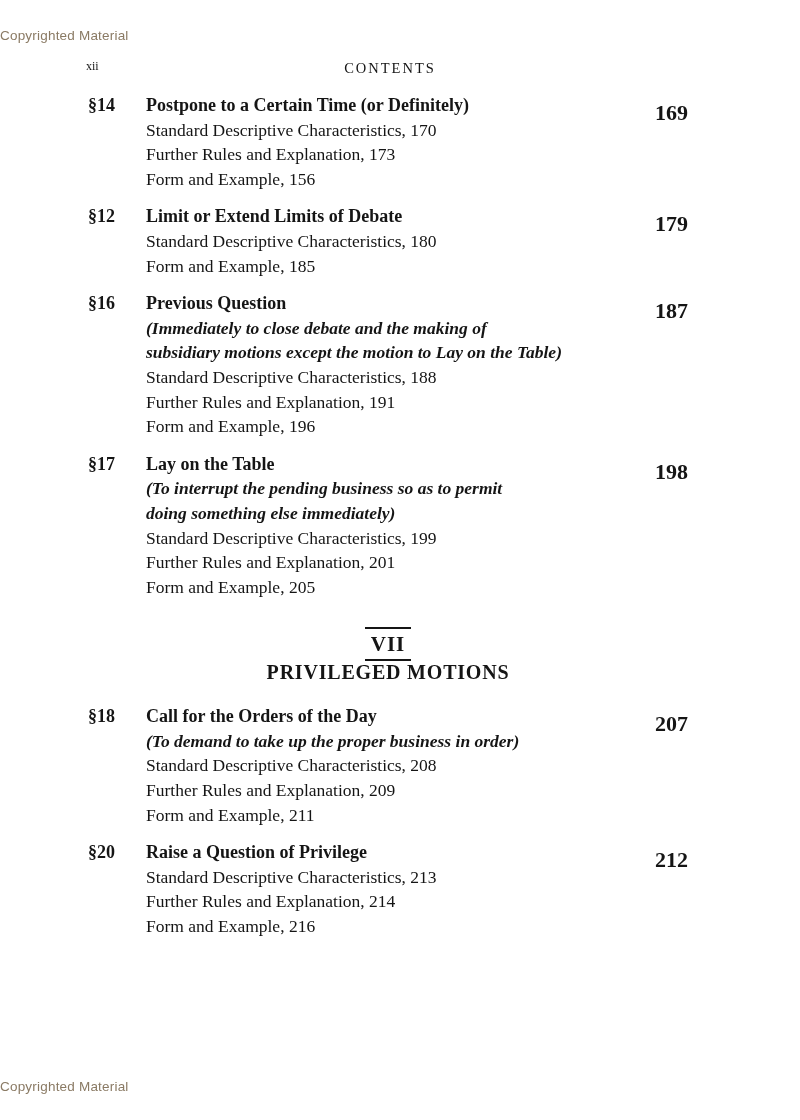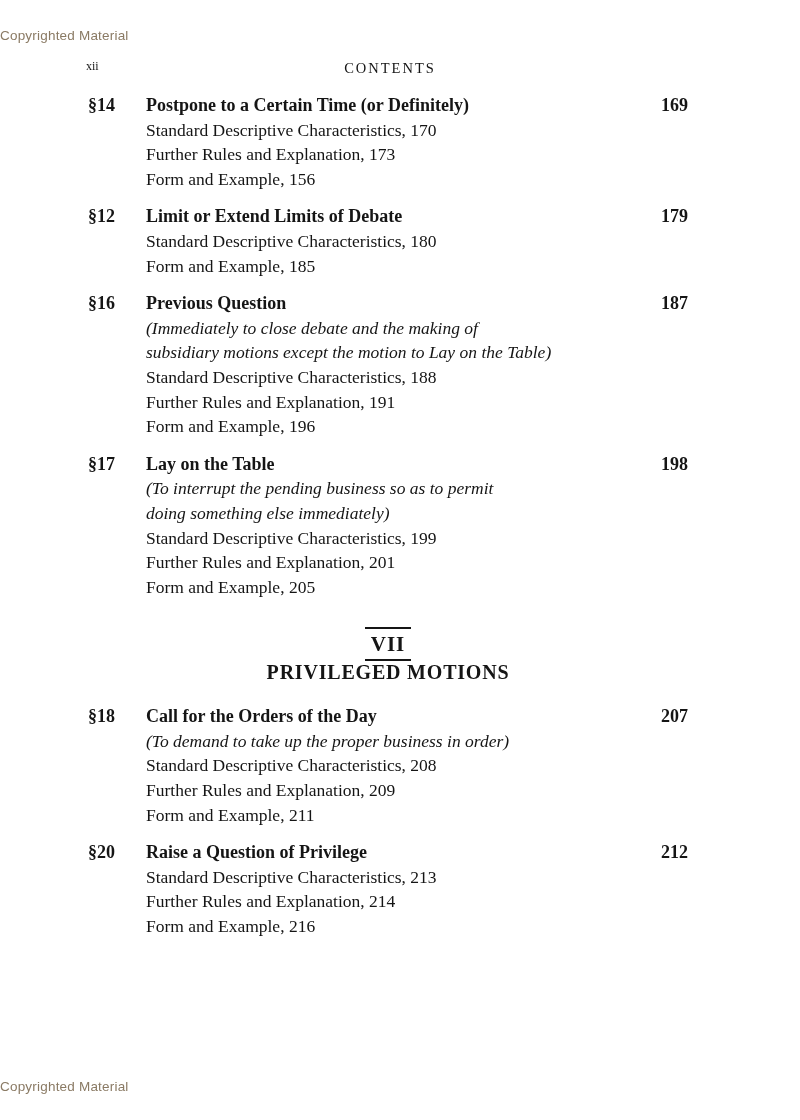--- a/index.html
+++ b/index.html
@@ -51,38 +51,39 @@
     grid-template-columns: 58px 1fr 56px;
     margin-bottom: 13px;
   }
   .entry .num {
     font-weight: bold;
     font-size: 18px;
     line-height: 24.6px;
   }
   .entry .pg {
     font-weight: bold;
-    font-size: 18px;
+    font-size: 22px;
     line-height: 24.6px;
     text-align: right;
+    margin-top: 8px;
   }
   .entry .title {
     display: block;
     font-weight: bold;
     font-size: 18px;
     line-height: 24.6px;
   }
   .sub-line {
     font-size: 17.5px;
     line-height: 24.6px;
   }
   .note-line {
     font-size: 17.5px;
     line-height: 24.6px;
-    font-weight: normal;
+    font-weight: bold;
     font-style: italic;
   }
   .part {
     text-align: center;
     margin: 28px 0 20px 0;
   }
   .part .rule {
     width: 46px;
     height: 2px;
     background: #151515;

